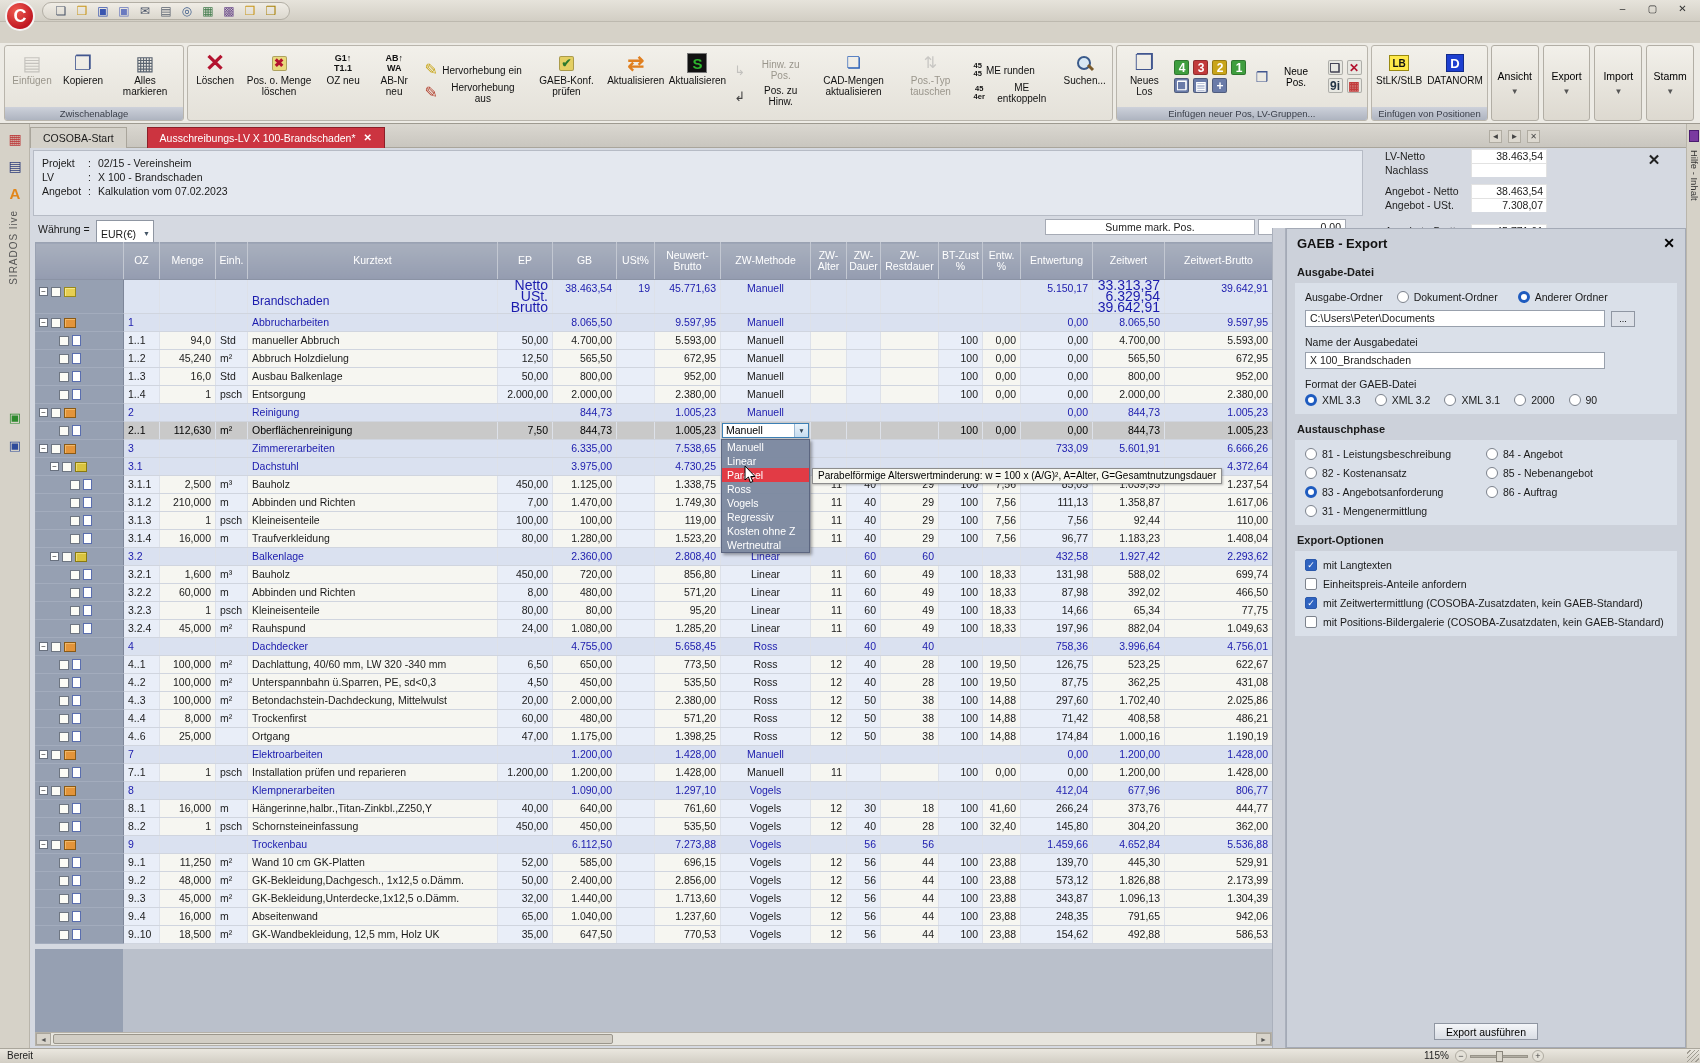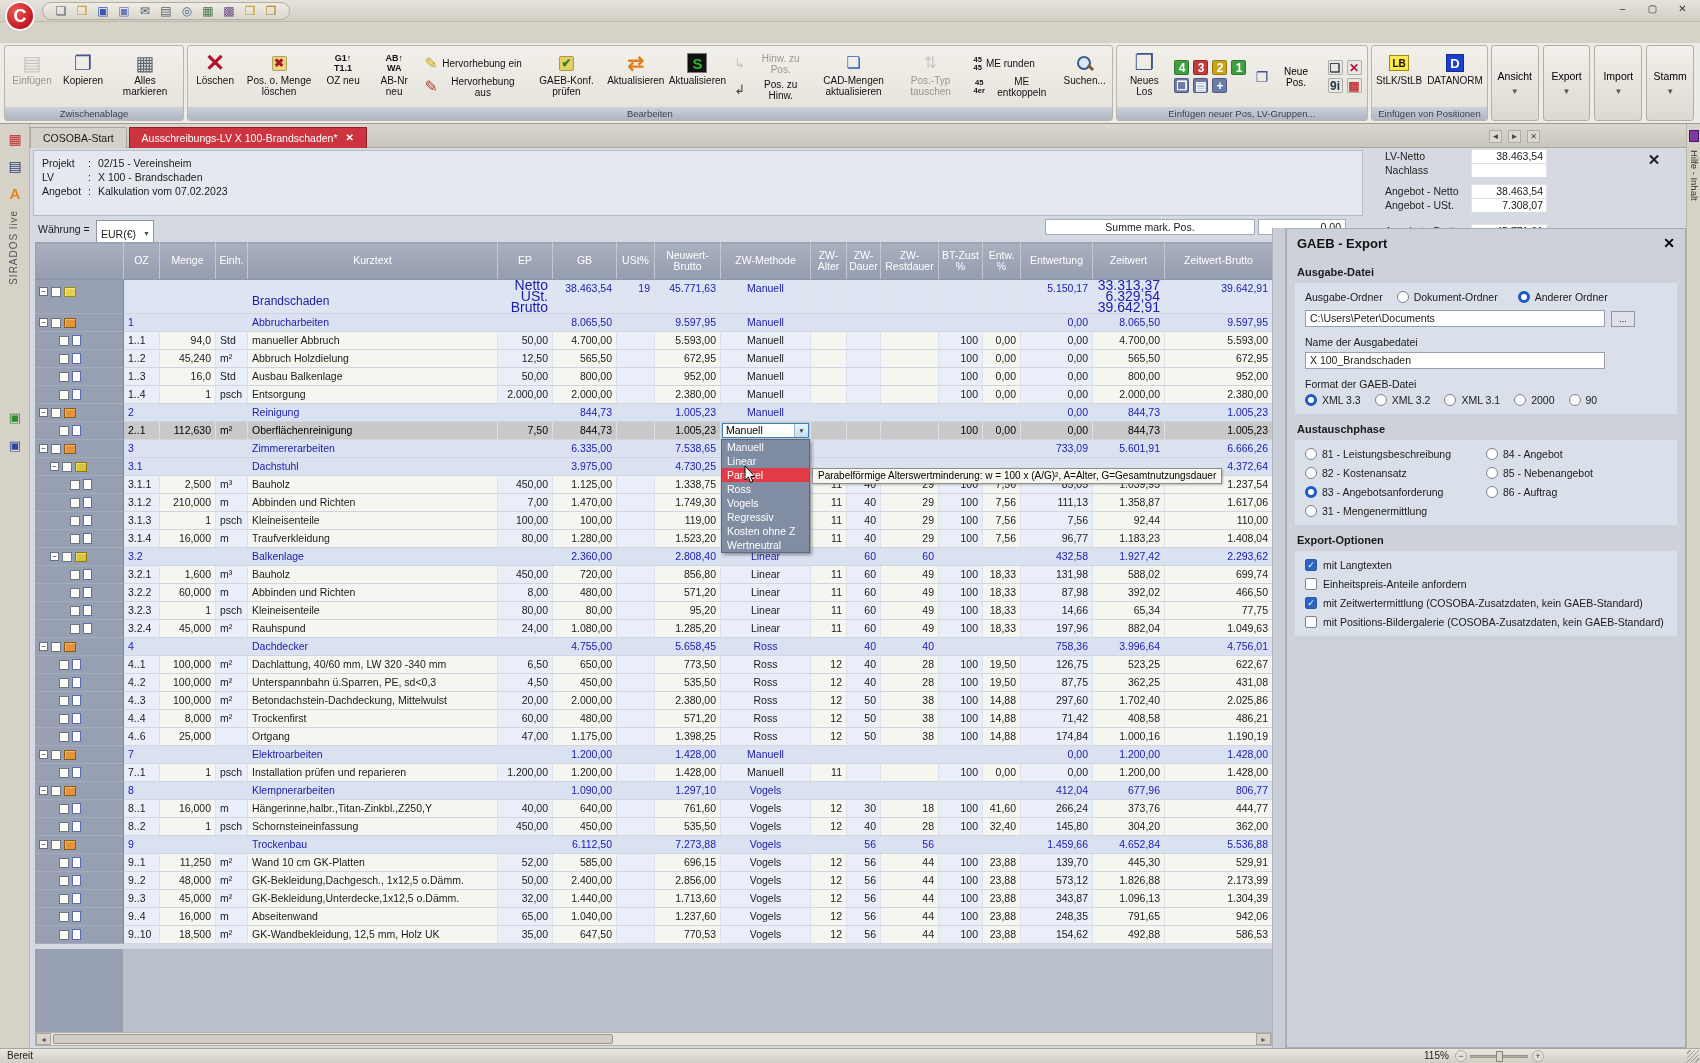--- a/index.html
+++ b/index.html
@@ -41,21 +41,21 @@
 .txticon{display:inline-flex;flex-direction:column;align-items:center;font-size:9px;font-weight:bold;line-height:10px;color:#111}
 .txtsm{font-size:7.5px;line-height:8px}
 .stile{width:20px;height:20px;background:#111;color:#2db52d;font-weight:bold;font-size:15px;display:inline-flex;align-items:center;justify-content:center;border:1px solid #777}
 .lbtile{min-width:20px;height:16px;background:#ffe94a;color:#111;font-weight:bold;font-size:10px;display:inline-flex;align-items:center;justify-content:center;border:1px solid #9a8a10;padding:0 2px}
 .dtile{width:18px;height:18px;background:#1d3fd0;color:#fff;font-weight:bold;font-size:13px;display:inline-flex;align-items:center;justify-content:center;border:1px solid #122a8a}
 .mag{width:17px;height:17px;position:relative;display:inline-block}
 .mag::before{content:"";position:absolute;left:1px;top:1px;width:10px;height:10px;border:2px solid #3a5a8a;border-radius:50%;background:#d8e8f4}
 .mag::after{content:"";position:absolute;left:11px;top:11px;width:7px;height:3px;background:#7a5a2a;transform:rotate(45deg)}
 
 #doctabs{position:absolute;left:0;top:124px;width:1700px;height:24px;background:linear-gradient(#dad7d0,#c9c6bf);border-bottom:1px solid #a9a59b}
-#dtabs{position:absolute;left:30px;top:3px;display:flex;gap:2px}
+#dtabs{position:absolute;left:30px;top:3px;display:flex;gap:20px}
 .dtab{height:21px;padding:0 12px;line-height:20px;background:#d4d1c9;border:1px solid #a9a59b;border-bottom:none;font-size:10.5px;display:flex;align-items:center;gap:8px}
 .dtab.active{background:#cc3440;color:#fff;border-color:#8c1f28}
 .dtab .tclose{font-size:10px;font-weight:bold}
 #dtabctl{position:absolute;right:160px;top:6px;display:flex;gap:6px}
 .tctl{width:13px;height:13px;font-size:9px;line-height:12px;text-align:center;color:#444;border:1px solid #b0aca2;background:#ddd9d0}
 
 #sidebar{position:absolute;left:0;top:124px;width:30px;height:924px;background:#d6d2c8;border-right:1px solid #b9b5ab}
 .sbicon{position:absolute;left:4px;width:22px;height:22px;display:flex;align-items:center;justify-content:center}
 .vtext{position:absolute;left:8px;top:86px;writing-mode:vertical-rl;transform:rotate(180deg);font-size:10px;color:#555;letter-spacing:1px}
 #helpstrip{position:absolute;right:0;top:124px;width:14px;height:924px;background:#d6d2c8;border-left:1px solid #b9b5ab}
@@ -319,21 +319,20 @@
                 <span>ME entkoppeln</span>
               </button>
             </div>
             <button class="rbig">
               <span class="bicon">
                 <span class="mag"></span>
               </span>
               <span class="blabel">Suchen...</span>
             </button>
           </div>
-          <div class="rcap">Bearbeiten</div>
         </div>
         <div class="rgroup">
           <div class="ritems">
             <button class="rbig">
               <span class="bicon">
                 <span class="gly" style="color: rgb(65, 86, 143); font-size: 22px;">❐</span>
               </span>
               <span class="blabel">Neues Los</span>
             </button>
             <div class="rclu">
@@ -1612,20 +1611,23 @@
           <label class="optrow">
             <span class="chk on"></span>
             <span>mit Zeitwertermittlung (COSOBA-Zusatzdaten, kein GAEB-Standard)</span>
           </label>
           <label class="optrow">
             <span class="chk"></span>
             <span>mit Positions-Bildergalerie (COSOBA-Zusatzdaten, kein GAEB-Standard)</span>
           </label>
         </div>
     </div>
+    <div class="gfoot">
+      <button id="gexec">Export ausführen</button>
+    </div>
   </div>
 
   <div id="statusbar">
     <span id="statusleft">Bereit</span>
     <span id="zoomlbl">115%</span>
     <span class="zbtn" id="zminus">−</span>
     <span id="ztrack"></span>
     <span id="zthumb"></span>
     <span class="zbtn" id="zplus">+</span>
   </div>

